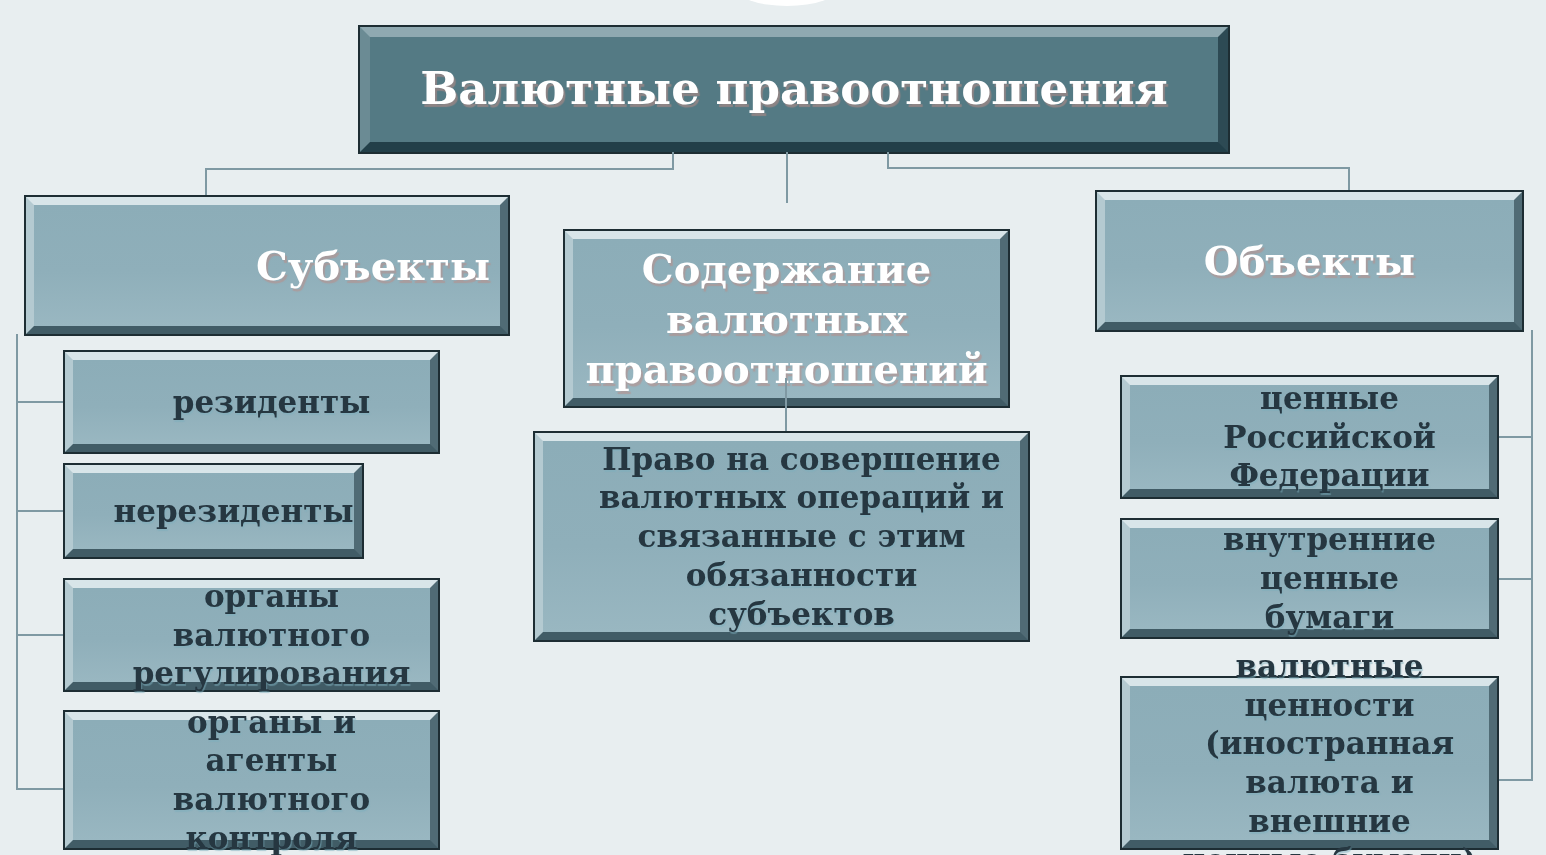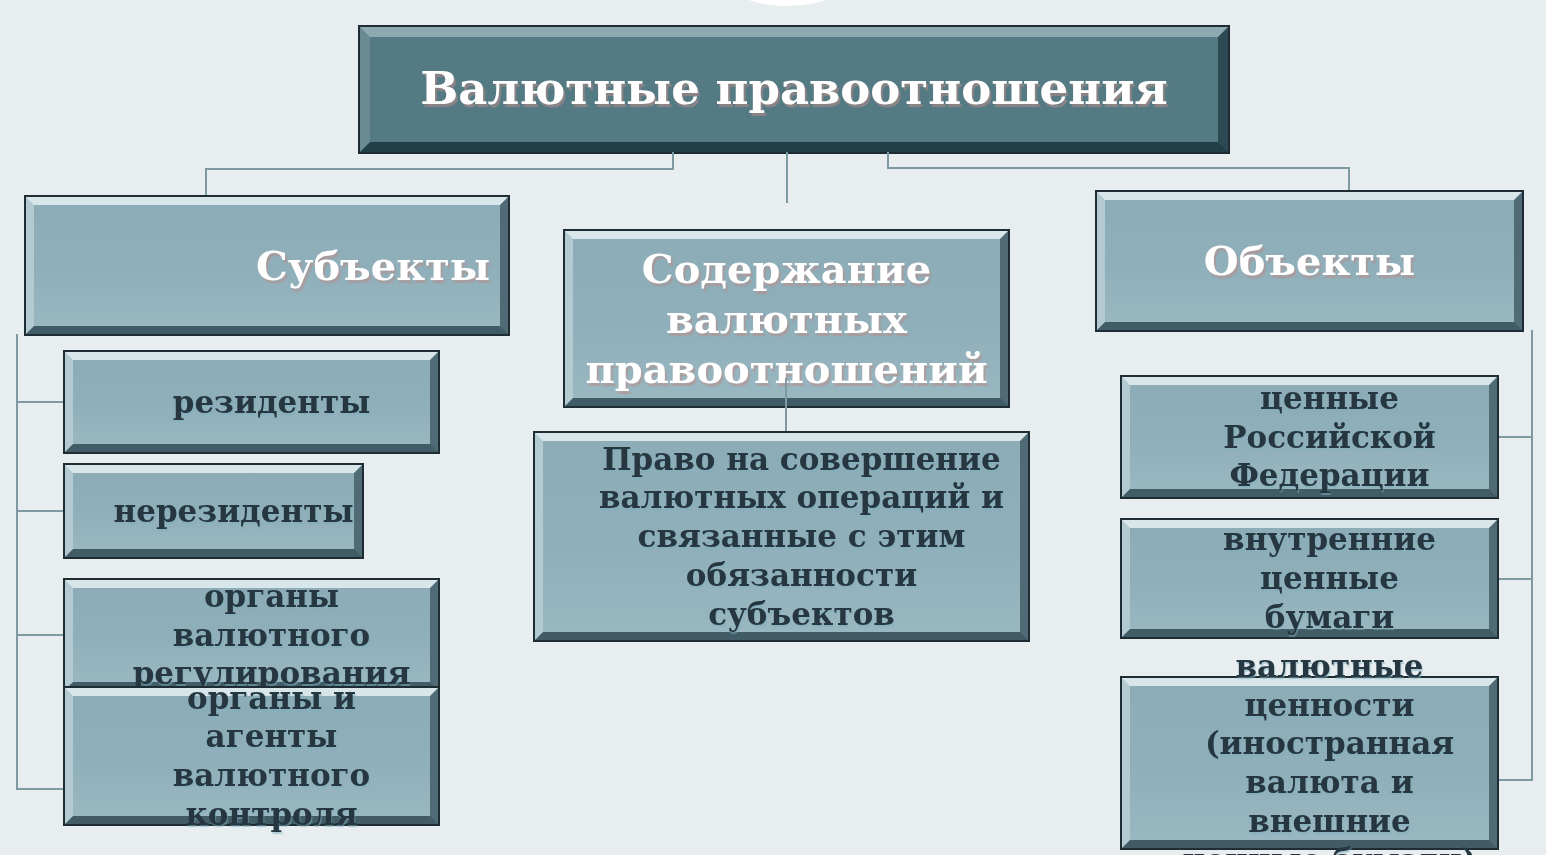--- a/index.html
+++ b/index.html
@@ -100,21 +100,21 @@
   <div class="node child-node" style="left:65px;top:352px;width:373px;height:100px;">
     <span class="label">резиденты</span>
   </div>
   <div class="node child-node" style="left:65px;top:465px;width:297px;height:92px;">
     <span class="label">нерезиденты</span>
   </div>
   <div class="node child-node" style="left:65px;top:580px;width:373px;height:110px;">
     <span class="label">органы валютного
 регулирования</span>
   </div>
-  <div class="node child-node" style="left:65px;top:688px;width:373px;height:136px;">
+  <div class="node child-node" style="left:65px;top:712px;width:373px;height:136px;">
     <span class="label">органы и агенты
 валютного
 контроля</span>
   </div>
 
   <div class="node header-node" style="left:565px;top:203px;width:443px;height:175px;margin-top:28px;">
     <span class="label">Содержание
 валютных
 правоотношений</span>
   </div>

